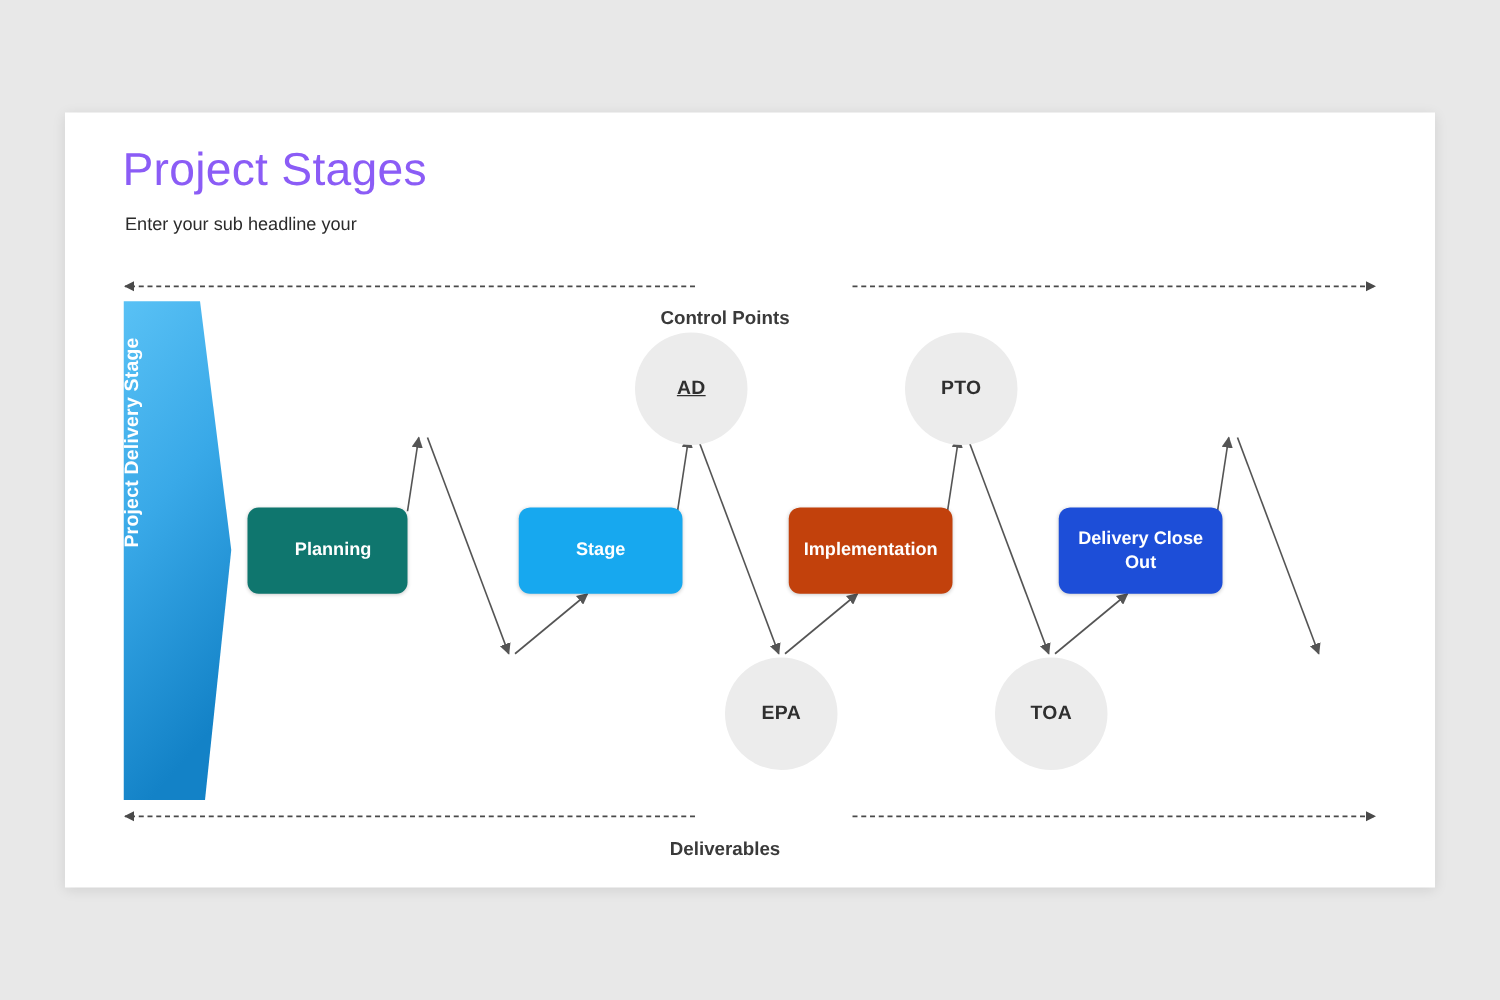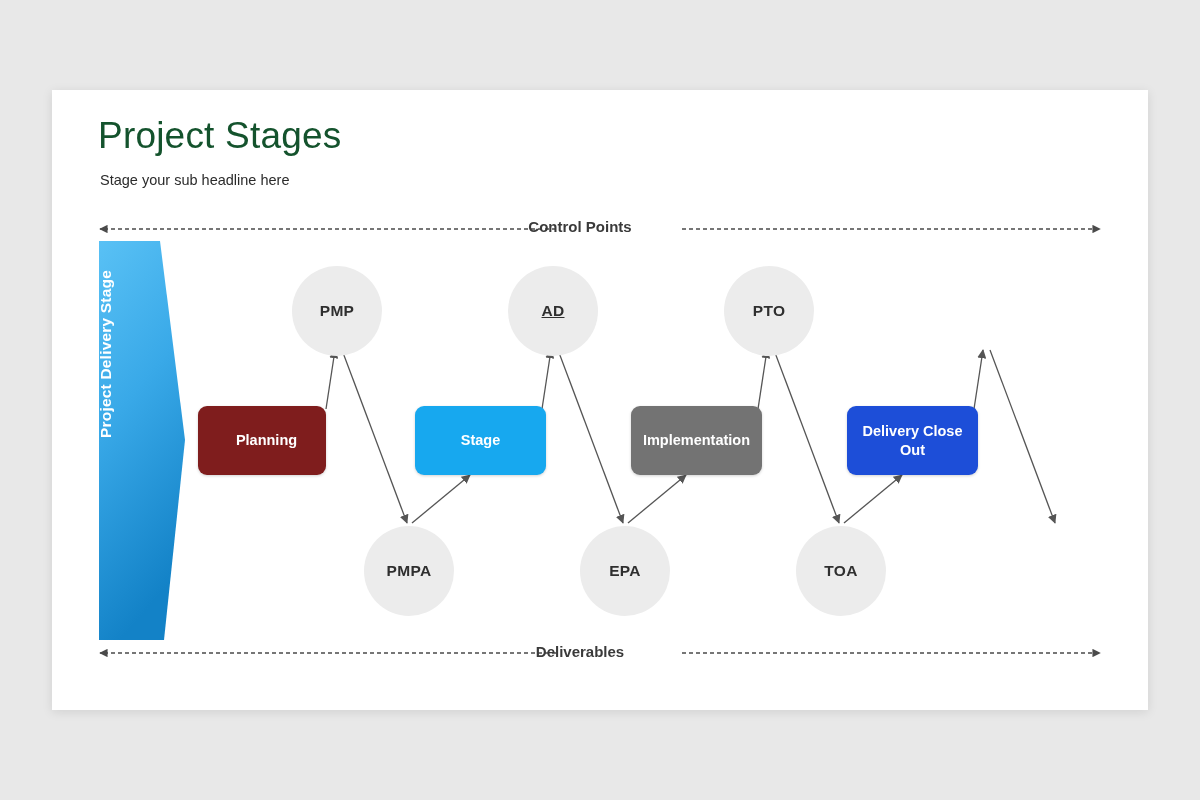--- a/index.html
+++ b/index.html
@@ -21,21 +21,21 @@
     background: #ffffff;
     box-shadow: 0 2px 10px rgba(0,0,0,0.10);
   }
 
   #page-title {
     position: absolute;
     left: 46px;
     top: 25px;
     font-size: 37px;
     font-weight: 400;
-    color: #14532d;
+    color: #8b5cf6;
     letter-spacing: 0.2px;
     white-space: nowrap;
   }
 
   #page-subtitle {
     position: absolute;
     left: 48px;
     top: 82px;
     font-size: 14.5px;
     font-weight: 400;
@@ -51,20 +51,21 @@
     height: 620px;
   }
 
   .axis-label {
     position: absolute;
     font-size: 15px;
     font-weight: 700;
     color: #3a3a3a;
     white-space: nowrap;
     text-align: center;
+    margin-top: 28px;
   }
   #control-points-label { left: 448px; top: 128px; width: 160px; }
   #deliverables-label   { left: 448px; top: 553px; width: 160px; }
 
   .node-circle {
     position: absolute;
     width: 90px;
     height: 90px;
     border-radius: 50%;
     background: #ececec;
@@ -107,21 +108,21 @@
     white-space: nowrap;
     letter-spacing: 0.2px;
   }
 </style>
 </head>
 <body>
 
 <div id="slide-card">
 
   <div id="page-title">Project Stages</div>
-  <div id="page-subtitle">Stage your sub headline here</div>
+  <div id="page-subtitle">Enter your sub headline your</div>
 
   <div id="diagram">
 
     <svg width="1096" height="620" viewBox="0 0 1096 620" style="position:absolute;left:0;top:0;">
       <defs>
         <linearGradient id="bannerGrad" x1="0" y1="0" x2="0.25" y2="1">
           <stop offset="0%" stop-color="#59c1f5"></stop>
           <stop offset="45%" stop-color="#39a9e8"></stop>
           <stop offset="100%" stop-color="#1382c7"></stop>
         </linearGradient>
@@ -162,27 +163,25 @@
       <line x1="922" y1="319" x2="931" y2="260" stroke="#555" stroke-width="1.3" marker-end="url(#arrowEnd)"></line>
 
       <line x1="938" y1="260" x2="1003" y2="433" stroke="#555" stroke-width="1.3" marker-end="url(#arrowEnd)"></line>
     </svg>
 
     <div id="banner-label">Project Delivery Stage</div>
 
     <div id="control-points-label" class="axis-label">Control Points</div>
     <div id="deliverables-label" class="axis-label">Deliverables</div>
 
-    <div class="node-circle" style="left:240px; top:176px;">PMP</div>
     <div class="node-circle" style="left:456px; top:176px;text-decoration:underline;">AD</div>
     <div class="node-circle" style="left:672px; top:176px;">PTO</div>
 
-    <div class="node-circle" style="left:312px; top:436px;">PMPA</div>
     <div class="node-circle" style="left:744px; top:436px;">TOA</div>
     <div class="node-circle" style="left:528px; top:436px;">EPA</div>
 
-    <div class="stage-box" style="left:146px; top:316px; width:128px; background:#7f1d1d;padding-left:17px;">Planning</div>
+    <div class="stage-box" style="left:146px; top:316px; width:128px; background:#0f766e;padding-left:17px;">Planning</div>
     <div class="stage-box" style="left:363px; top:316px; width:131px; background:#17a8ef;">Stage</div>
-    <div class="stage-box" style="left:579px; top:316px; width:131px; background:#737373;">Implementation</div>
+    <div class="stage-box" style="left:579px; top:316px; width:131px; background:#c2410c;">Implementation</div>
     <div class="stage-box" style="left:795px; top:316px; width:131px; background:#1d4ed8;">Delivery Close Out</div>
 
   </div>
 </div>
 
 </body></html>

